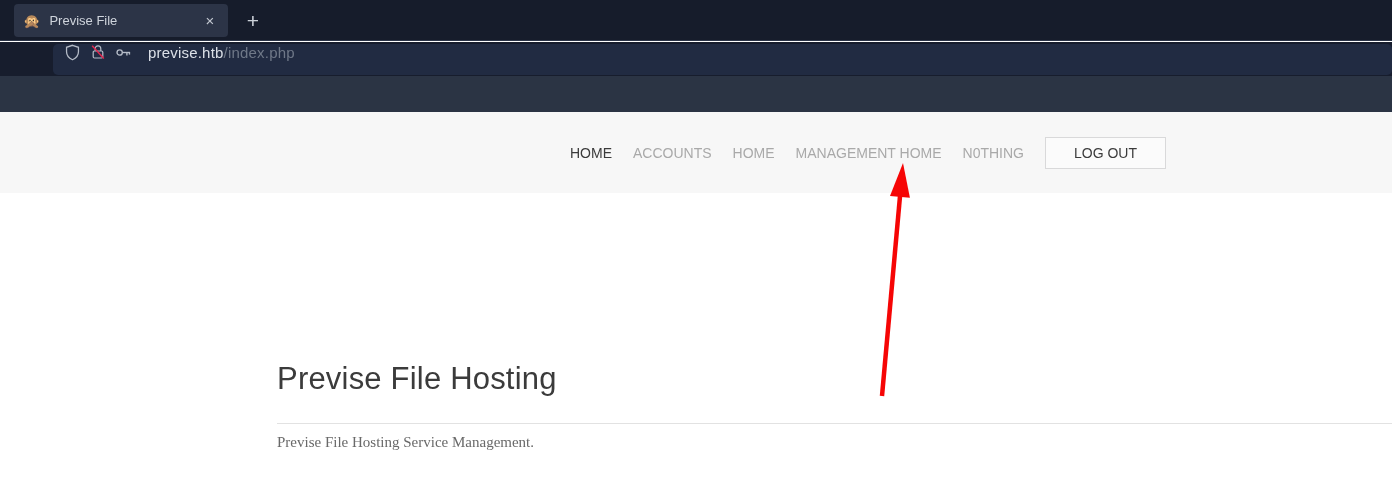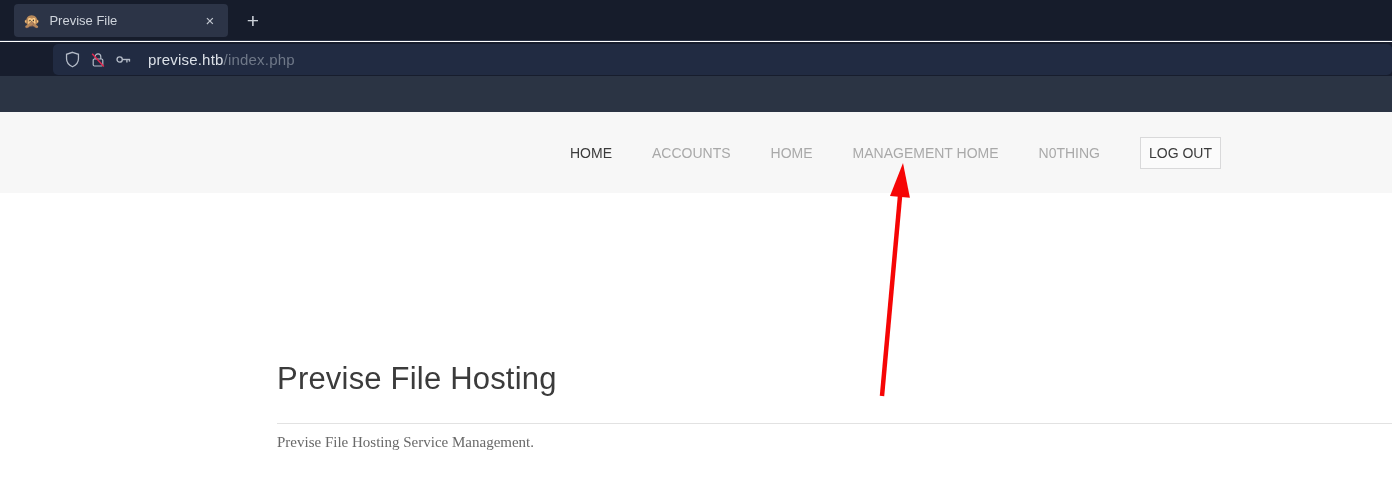--- a/index.html
+++ b/index.html
@@ -30,42 +30,42 @@
   .newtab {
     position:absolute; left:239px; top:7px; width:28px; height:28px;
     display:flex; align-items:center; justify-content:center;
     color:#ccd1d9; font-size:21px; font-weight:300; border-radius:4px;
   }
 
   .toolbar { position:absolute; top:42px; left:0; right:0; height:34px; background:#171d2d; }
   .urlbar {
     position:absolute; left:53px; top:2px; right:0; height:31px;
     background:#212b42; border-radius:5px;
-    display:flex; align-items:center; padding-left:11px;
+    display:flex; align-items:flex-start; padding-left:11px;
   }
   .urlbar .icon { display:flex; align-items:center; margin-right:9px; }
   .url { font-size:15px; margin-left:7px; white-space:nowrap; letter-spacing:.2px; }
   .url .domain { color:#dbe0e7; }
   .url .path { color:#6f7888; }
 
   .bookmarksbar { position:absolute; top:76px; left:0; right:0; height:36px; background:#2b3444; }
 
   
   .page { position:absolute; top:112px; left:0; right:0; bottom:0; background:#ffffff; }
 
   .sitenav {
     position:absolute; top:0; left:0; right:0; height:81px;
     background:#f7f7f7;
-    display:flex; align-items:center; gap:40px; padding-left:570px;
+    display:flex; align-items:center; gap:21px; padding-left:570px;
   }
   .navitem { font-size:14px; color:#a9a9a9; white-space:nowrap; cursor:pointer; }
   .navitem.active { color:#3b3b3b; }
   .logout {
     font-size:14px; color:#3b3b3b; background:#fbfbfb;
-    border:1px solid #d9d9da; padding:7px 8px; white-space:nowrap; cursor:pointer;
+    border:1px solid #d9d9da; padding:7px 28px; white-space:nowrap; cursor:pointer;
   }
 
   .page-title {
     position:absolute; left:277px; top:249px; margin:0;
     font-size:31px; font-weight:400; color:#3b3b3b; letter-spacing:.2px;
   }
   .divider { position:absolute; left:277px; right:0; top:311px; height:0; border-top:1px solid #e2e2e2; }
   .para { position:absolute; left:277px; margin:0; font-size:15px; line-height:1.4; color:#696969; }
   .para.p1 { top:320px;font-family:Liberation Serif, serif; }
   .para.p2 { top:380px; }

